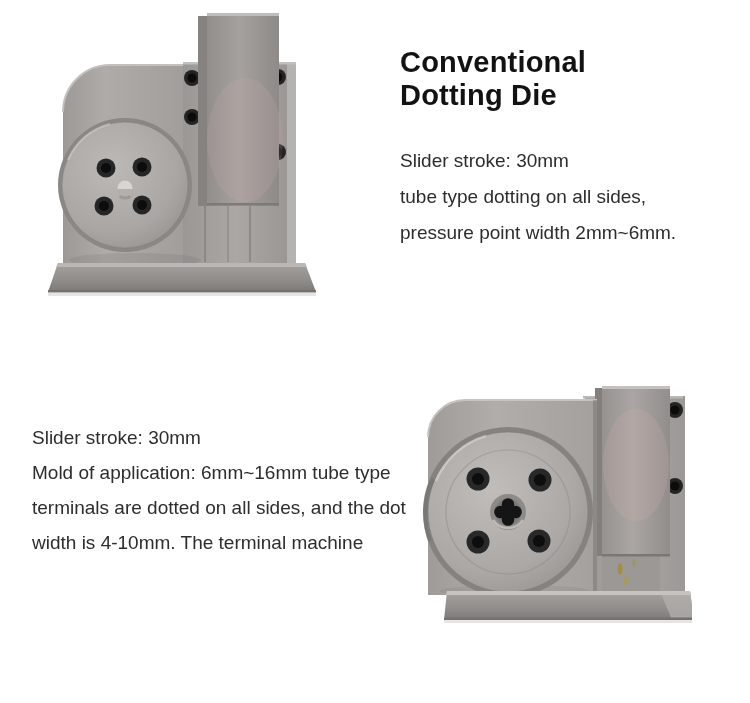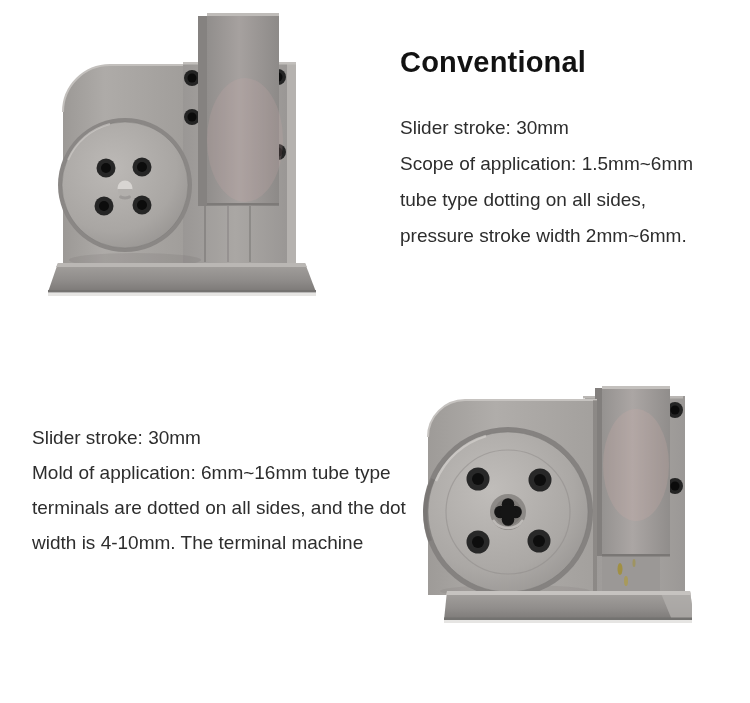--- a/index.html
+++ b/index.html
@@ -129,26 +129,26 @@
       <polygon points="18,263 265,263 276,292 8,292" fill="url(#c-base)"></polygon>
       <polygon points="18,263 265,263 267,267 16,267" fill="#bab7b4"></polygon>
       <rect x="8" y="290" width="268" height="2.5" fill="#747270"></rect>
       <rect x="8" y="293" width="268" height="3" fill="#dcdad7" opacity="0.7"></rect>
     </svg>
   </figure>
 
   <section class="info info-conventional">
     <h1 class="title">
       <span class="title-line">Conventional</span>
+      <span class="title-line">Dotting Die</span>
     </h1>
     <div class="specs">
       <p class="spec">Slider stroke: 30mm</p>
-      <p class="spec">Scope of application: 1.5mm~6mm</p>
       <p class="spec">tube type dotting on all sides,</p>
-      <p class="spec">pressure stroke width 2mm~6mm.</p>
+      <p class="spec">pressure point width 2mm~6mm.</p>
     </div>
   </section>
 
   <section class="info info-heavy">
     <div class="specs">
       <p class="spec">Slider stroke: 30mm</p>
       <p class="spec">Mold of application: 6mm~16mm tube type</p>
       <p class="spec">terminals are dotted on all sides, and the dot</p>
       <p class="spec">width is 4-10mm. The terminal machine</p>
     </div>

